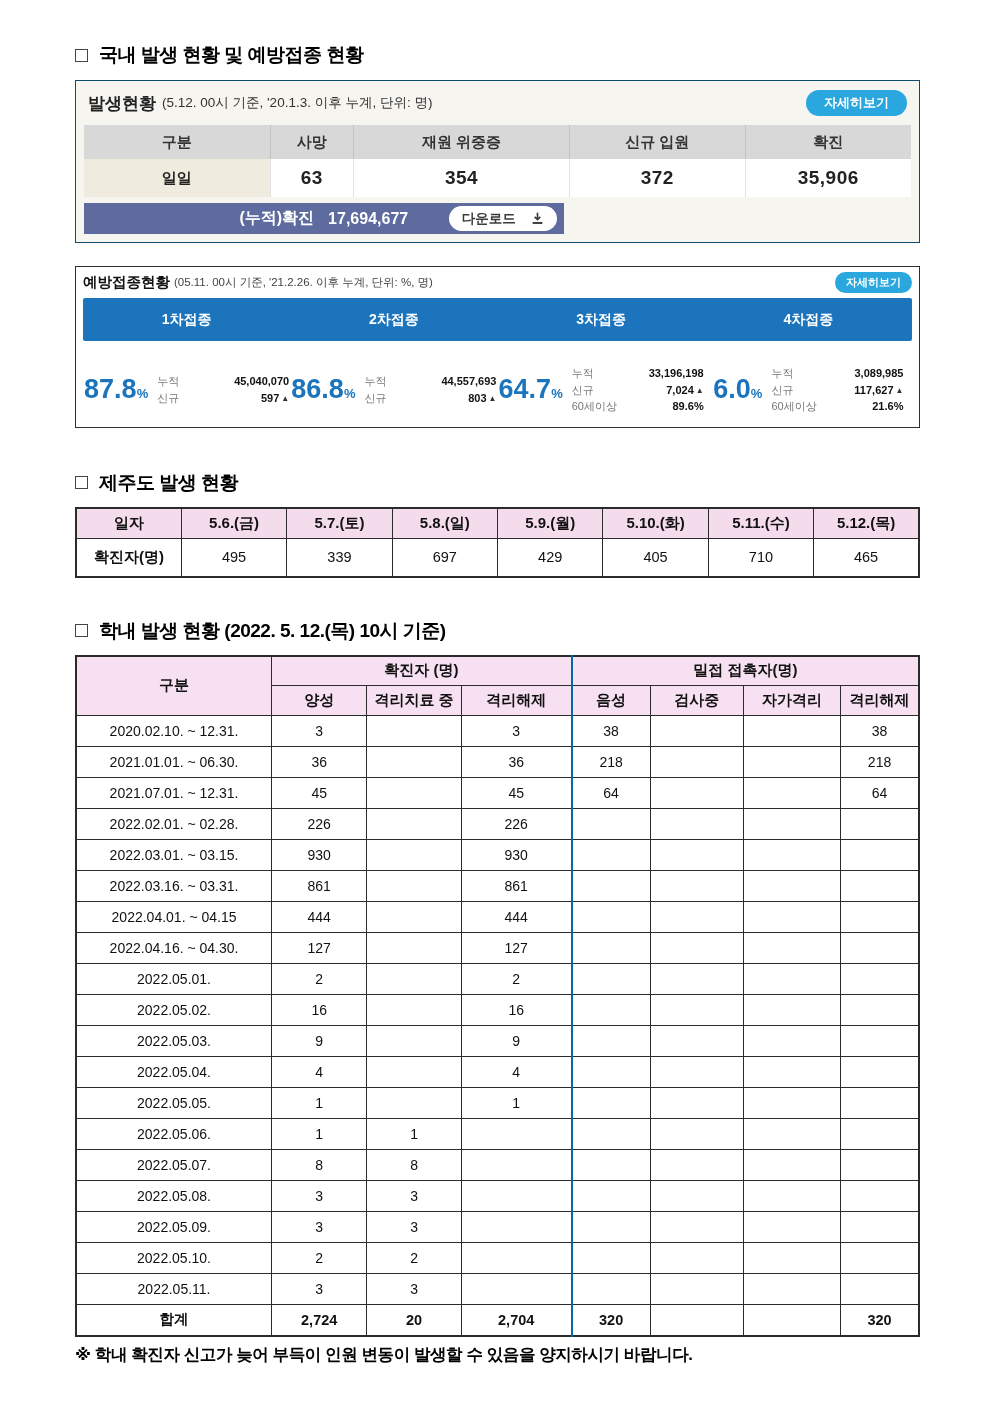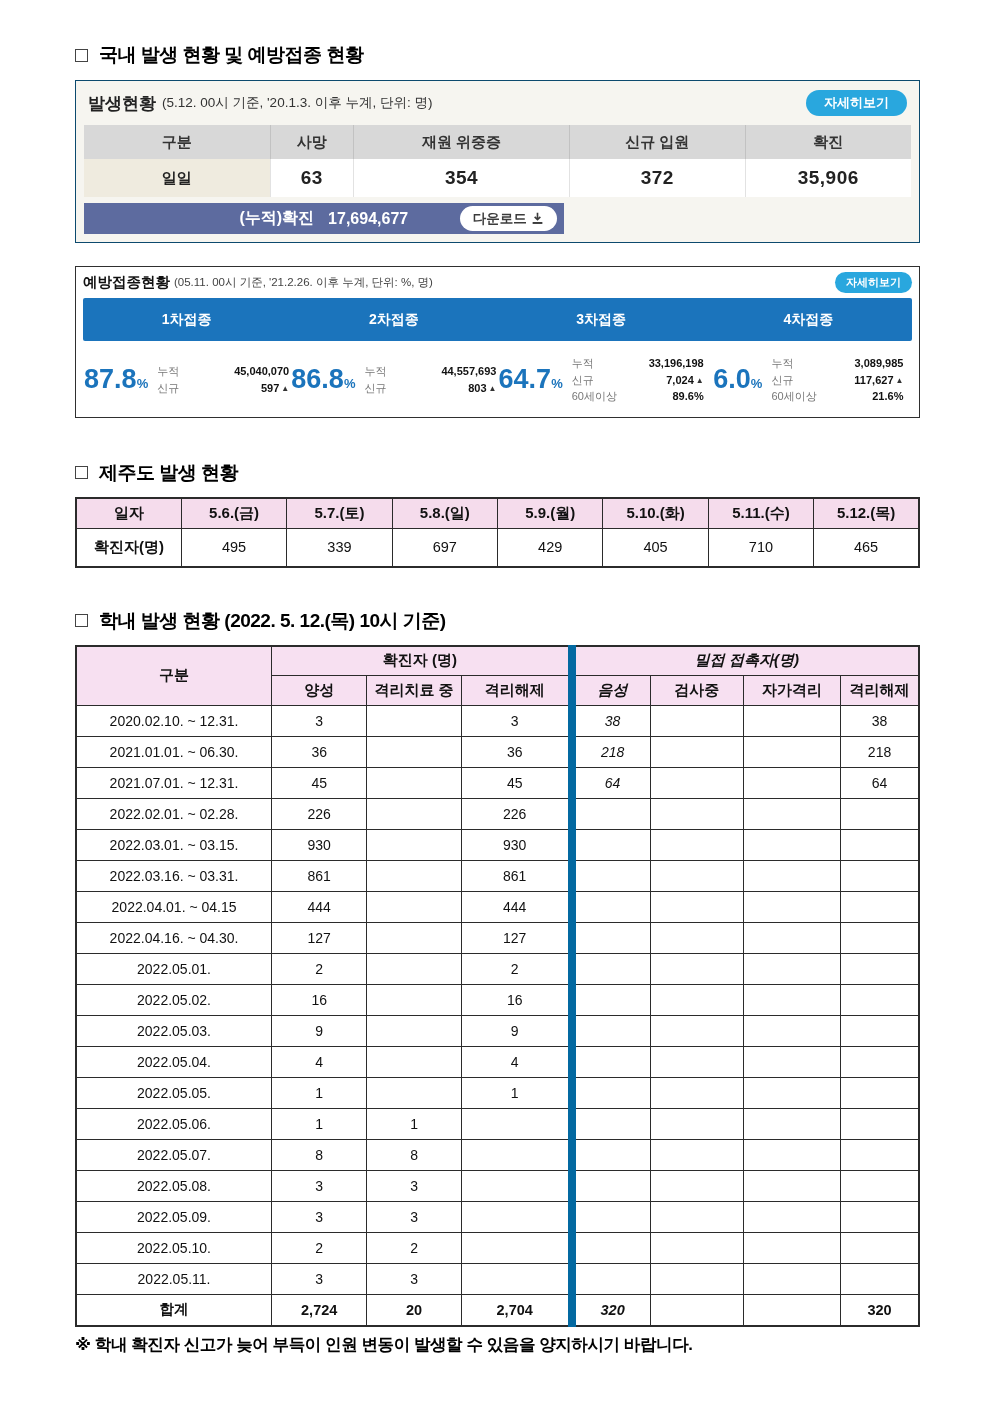--- a/index.html
+++ b/index.html
@@ -61,21 +61,21 @@
   }
   .occ-footer .right {
     width: 58%; background: #5D6B9F; color: #fff; position: relative;
     display: flex; align-items: center; justify-content: center; gap: 14px;
     font-size: 16px; font-weight: bold;
   }
   .pill-white {
     position: absolute; right: 7px; top: 3px; bottom: 3px;
     background: #fff; color: #3b3b3b; border: none; border-radius: 13px;
     font-size: 13.5px; font-weight: bold; padding: 0 13px; cursor: pointer;
-    display: flex; align-items: center; gap: 4px; font-family: inherit;
+    display: flex; align-items: center; gap: 15px; font-family: inherit;
   }
   .dl-icon { width: 13px; height: 13px; }
 
   
   .box2 {
     margin-top: 23px;
     border: 1px solid #2f2f2f; background: #fff;
     padding: 5px 7px 12px 7px;
   }
   .box2-head { display: flex; align-items: center; }
@@ -83,21 +83,21 @@
   .box2-sub { font-size: 11.5px; color: #444; margin-left: 4px; }
   .pill-cyan.small { font-size: 11px; padding: 3px 11px; border-radius: 11px; }
   .vax-bar {
     display: grid; grid-template-columns: repeat(4, 1fr);
     background: #1B74BC; color: #fff; height: 43px; margin-top: 5px;
     align-items: center; text-align: center;
     font-size: 14px; font-weight: bold; border-radius: 2px;
   }
   .vax-stats {
     display: grid; grid-template-columns: repeat(4, 1fr);
-    padding-top: 14px;
+    padding-top: 24px;
   }
   .dose { display: flex; align-items: center; justify-content: center; gap: 9px; }
   .dose-pct { font-size: 27px; font-weight: bold; color: #1B74BC; white-space: nowrap; }
   .dose-pct small { font-size: 13px; font-weight: bold; }
   .dose-rows { width: 132px; font-size: 11px; line-height: 1.5; }
   .dose-row { display: flex; }
   .dose-row .lbl { color: #777; width: 48px; flex: 0 0 auto; }
   .dose-row .val { color: #111; font-weight: bold; flex: 1; text-align: right; white-space: nowrap; }
   .tri { font-size: 8px; vertical-align: 1px; margin-left: 2px; color: #333; }
 
@@ -112,21 +112,21 @@
     border: 1px solid #2b2b2b; text-align: center; padding: 0 2px;
   }
   
   .jeju-table thead th { background: #F5DCEC; font-size: 15px; font-weight: bold; height: 31px; }
   .jeju-table tbody th { background: #fff; font-size: 15px; font-weight: bold; height: 38px; }
   .jeju-table tbody td { font-size: 14.5px; font-weight: normal; }
   
   .school-table thead th { background: #F7E0F1; font-size: 15px; font-weight: bold; height: 30px; }
   .school-table tbody th { font-size: 14px; font-weight: normal; height: 31px; background: #fff; }
   .school-table tbody td { font-size: 14px; }
-  .school-table .grp { border-left: 8px solid #0369a1; font-style: italic; }
+  .school-table .grp { border-left: 2px solid #0369a1; }
   .school-table tr.total th, .school-table tr.total td { font-weight: bold; font-size: 14.5px; }
 
   .note {
     margin-top: 7px; font-size: 16.5px; font-weight: bold;
     letter-spacing: -0.4px; color: #000;
   }
 </style>
 </head>
 <body>
 

